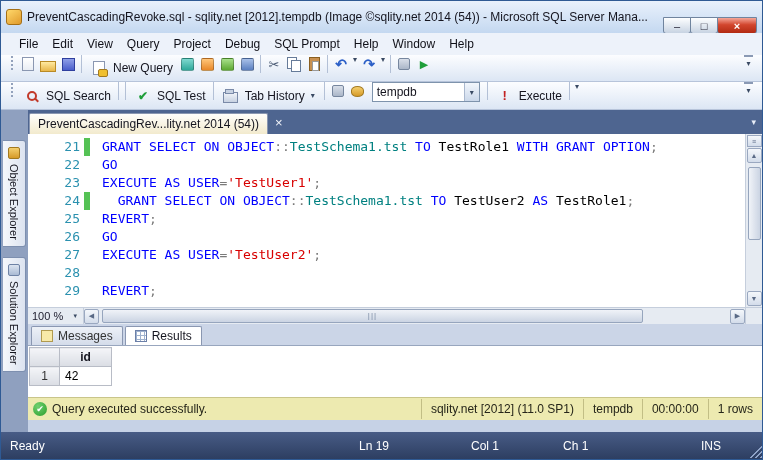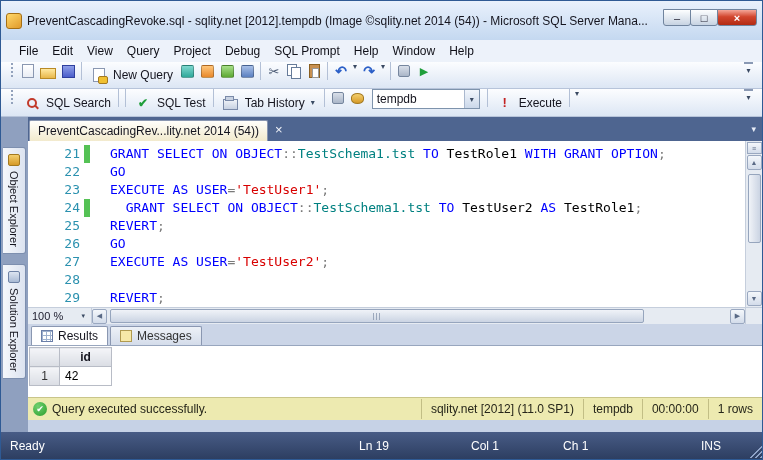--- a/index.html
+++ b/index.html
@@ -1,19 +1,19 @@
 <!DOCTYPE html>
 <html><head>
 <meta charset="utf-8">
 <style>
 *{box-sizing:border-box;margin:0;padding:0}
 html,body{width:763px;height:460px;overflow:hidden;font-family:"Liberation Sans",sans-serif}
 .window{width:763px;height:460px;border:1px solid #2F5A94;background:#BFD3EC;display:flex;flex-direction:column}
 
-.titlebar{height:39px;flex:none;display:flex;align-items:center;gap:5px;padding:8px 5px;background:linear-gradient(180deg,#E9F1FC,#C4D8F0);font-size:12px;color:#15151F}
+.titlebar{height:25px;flex:none;display:flex;align-items:center;gap:5px;padding:16px 5px;background:linear-gradient(180deg,#E9F1FC,#C4D8F0);font-size:12px;color:#15151F}
 .app-icon{width:16px;height:16px;border-radius:3px;background:linear-gradient(145deg,#FFD86B,#E09A2B);border:1px solid #A56F15;flex:none}
 .title-text{flex:1;white-space:nowrap;overflow:hidden;text-overflow:ellipsis}
 .win-btns{display:flex;align-self:flex-start}
 .win-btn{width:28px;height:17px;display:flex;align-items:center;justify-content:center;font-size:11px;border:1px solid #70849E;background:linear-gradient(180deg,#FDFEFF,#C7D3E2);color:#223;border-radius:0 0 3px 3px;margin-left:-1px}
 .win-btn.close{width:40px;background:linear-gradient(180deg,#F5A698,#D2462E 45%,#B22A12);color:#FFF;font-weight:bold}
 
 .menubar{height:22px;flex:none;display:flex;align-items:center;background:#EDF2FA;padding-left:11px;font-size:12px;color:#101018}
 .menu-item{padding:3px 7px}
 
 .toolbar{display:flex;background:linear-gradient(180deg,#FCFDFF,#DCE6F4);border-bottom:1px solid #B7C4DA;padding:0 6px;font-size:12px;color:#15151F;flex:none}
@@ -72,30 +72,30 @@
 .doc-tab{height:21px;display:flex;align-items:center;background:linear-gradient(180deg,#FFFEFB,#F2EACD);border:1px solid #8A97B1;border-bottom:none;border-radius:2px 2px 0 0;padding:0 8px;font-size:12px;color:#15151F;white-space:nowrap}
 .tab-close{color:#F2F5FA;font-size:13px;margin-left:7px;align-self:center;line-height:21px}
 .doclist-arrow{margin-left:auto;color:#E8EEF8;font-size:9px;align-self:center}
 
 .editor{flex:1;display:flex;background:#FFF;min-height:0}
 .code-area{flex:1;padding-top:4px;overflow:hidden;font-family:"DejaVu Sans Mono",monospace;font-size:13px}
 .code-line{display:flex;height:18px;line-height:18px}
 .line-num{width:52px;text-align:right;color:#2B91AF;flex:none}
 .change-bar{width:6px;margin-left:4px;flex:none}
 .change-bar.changed{background:#55C255}
-.code-text{white-space:pre;padding-left:20px}
+.code-text{white-space:pre;padding-left:12px}
 .c-kw{color:#0000FF}.c-id{color:#000}.c-str{color:#D80000}.c-op{color:#7A7A7A}.c-tbl{color:#008080}
 .vscroll{width:17px;flex:none;background:#E6EBF2;border-left:1px solid #C5CEDC;display:flex;flex-direction:column;align-items:center}
 .vsplit{width:15px;height:12px;margin-top:1px;background:linear-gradient(180deg,#F4F7FB,#D3DCEA);border:1px solid #9AA8C0;font-size:7px;display:flex;align-items:center;justify-content:center;color:#5A6A86}
 .scroll-btn{width:15px;height:15px;flex:none;display:flex;align-items:center;justify-content:center;font-size:7px;color:#5A6A86;background:linear-gradient(180deg,#F4F7FB,#D3DCEA);border:1px solid #9AA8C0;border-radius:2px;margin:1px 0}
 .vtrack{flex:1;width:15px;position:relative}
 .vthumb{position:absolute;top:3px;left:1px;width:13px;height:58%;background:linear-gradient(90deg,#F0F3F8,#CBD4E3);border:1px solid #96A5BD;border-radius:2px}
 
 .hscroll{height:17px;flex:none;display:flex;background:#E6EBF2;border-top:1px solid #C5CEDC;align-items:center}
-.zoom-box{width:64px;height:100%;display:flex;align-items:center;justify-content:space-between;padding:0 4px;font-size:11px;color:#223;border-right:1px solid #C5CEDC}
+.zoom-box{width:56px;height:100%;display:flex;align-items:center;justify-content:space-between;padding:0 4px;font-size:11px;color:#223;border-right:1px solid #C5CEDC}
 .zoom-box .dd{font-size:7px}
 .htrack{flex:1;height:15px;position:relative;margin:0 1px}
 .hthumb{position:absolute;left:2px;top:0;width:86%;height:14px;background:linear-gradient(180deg,#F0F3F8,#CBD4E3);border:1px solid #96A5BD;border-radius:2px;display:flex;align-items:center;justify-content:center;font-size:8px;letter-spacing:1px;color:#7A8AA4}
 .hcorner{width:17px;height:100%;border-left:1px solid #C5CEDC}
 
 .results-tabs{height:21px;flex:none;background:#CBD5E7;display:flex;align-items:flex-end;padding-left:3px;font-size:12px;color:#15151F}
 .rtab{display:flex;align-items:center;gap:5px;padding:2px 9px;border:1px solid #8A97B1;border-bottom:none;border-radius:2px 2px 0 0;margin-right:2px}
 .rtab.active{background:#FFF}
 .rtab.inactive{background:linear-gradient(180deg,#EDF1F7,#D4DCEA);color:#333}
 .grid-icon{width:12px;height:12px;border:1px solid #6B7FA8;background-color:#FFF;background-image:linear-gradient(#9FB2CF 1px,transparent 1px),linear-gradient(90deg,#9FB2CF 1px,transparent 1px);background-size:4px 4px}
@@ -335,27 +335,27 @@
         </span>
         <span class="scroll-btn">◀</span>
         <span class="htrack">
           <span class="hthumb">|||</span>
         </span>
         <span class="scroll-btn">▶</span>
         <span class="hcorner"></span>
       </div>
 
       <div class="results-tabs">
+        <span class="rtab inactive">
+          <span class="msg-icon"></span>
+          <span>Messages</span>
+        </span>
         <span class="rtab active">
           <span class="grid-icon"></span>
           <span>Results</span>
-        </span>
-        <span class="rtab inactive">
-          <span class="msg-icon"></span>
-          <span>Messages</span>
         </span>
       </div>
 
       <div class="results-area">
         <table class="grid">
           <tbody>
               <tr>
             <th class="gcorner"></th>
             <th class="gcol">id</th>
           </tr>

